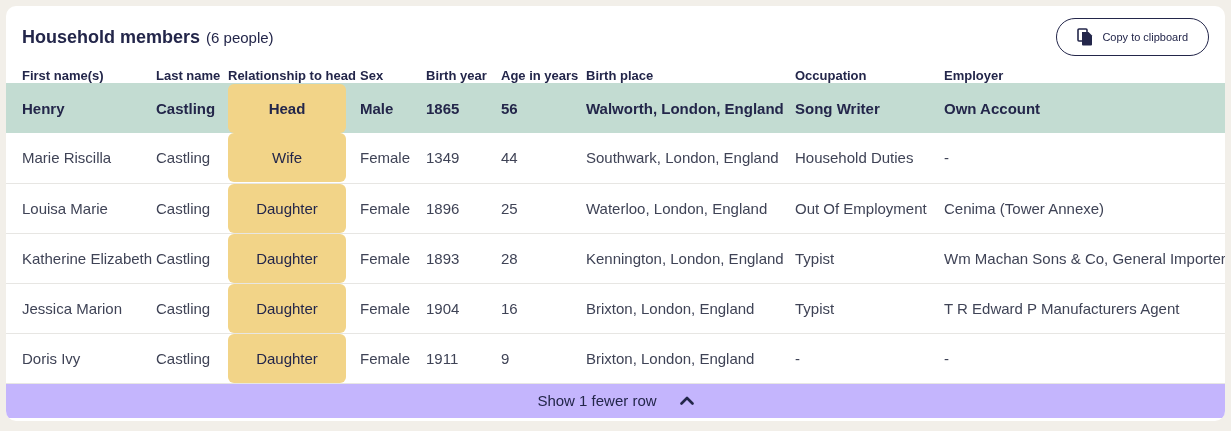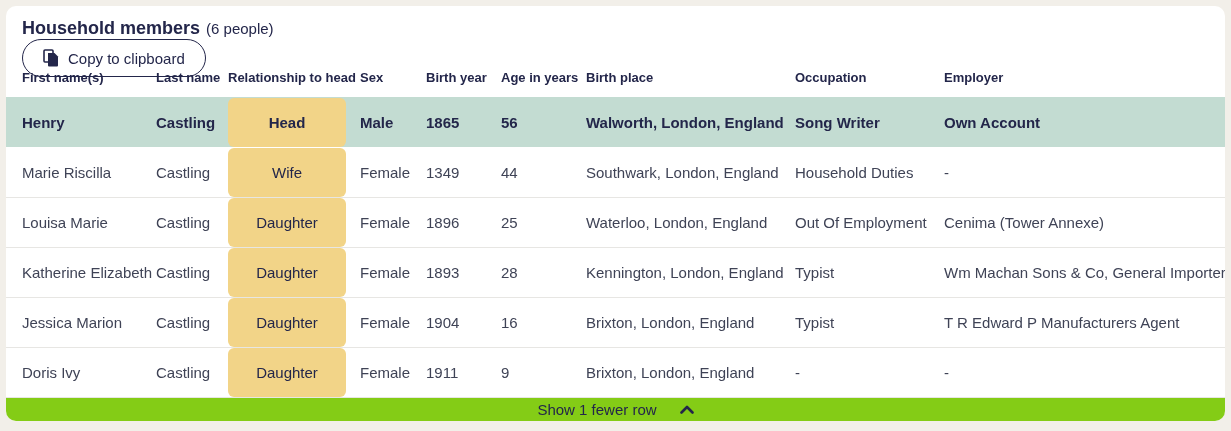--- a/index.html
+++ b/index.html
@@ -23,53 +23,52 @@
     border-radius:10px;
     margin:6px 6px 0 6px;
     height:415px;
     display:flex;
     flex-direction:column;
     overflow:hidden;
   }
   .card-header{
     display:flex;
     justify-content:space-between;
-    align-items:flex-start;
+    align-items:center;
     padding:12px 16px 6px 16px;
     min-height:52px;
-    flex-direction:column;
   }
   .title-wrap{display:flex;align-items:baseline;gap:6px;}
   .title{font-size:18px;font-weight:700;color:var(--navy);}
   .subtitle{font-size:15px;font-weight:400;color:var(--navy);}
   .copy-btn{
     display:flex;
     align-items:center;
     gap:9px;
     background:#ffffff;
     border:1.5px solid var(--navy);
     border-radius:24px;
     padding:9px 20px;
     font-family:"Liberation Sans",sans-serif;
-    font-size:15px;
+    font-size:11px;
     color:var(--navy);
     cursor:pointer;
     white-space:nowrap;
   }
   table{
     width:100%;
     border-collapse:collapse;
     table-layout:fixed;
   }
   th{
     font-size:13px;
     font-weight:700;
     text-align:left;
     color:var(--navy);
-    padding:6px 8px 12px 0;
+    padding:6px 8px 0 0;
     white-space:nowrap;
     overflow:hidden;
   }
   td{
     font-size:15px;
     color:var(--body-text);
     padding:0 8px 0 0;
     height:50px;
     white-space:nowrap;
     overflow:hidden;
@@ -97,21 +96,21 @@
   .table-footer{
     border-top:none;
     height:34px;
     display:flex;
     align-items:center;
     justify-content:center;
     gap:23px;
     font-size:15px;
     color:var(--navy);
     cursor:pointer;
-    background:#84cc16;
+    background:#c4b5fd;
   }
   .icon{display:inline-flex;align-items:center;}
 </style>
 </head>
 <body>
 
 <div class="card">
 
   <div class="card-header">
     <div class="title-wrap">

